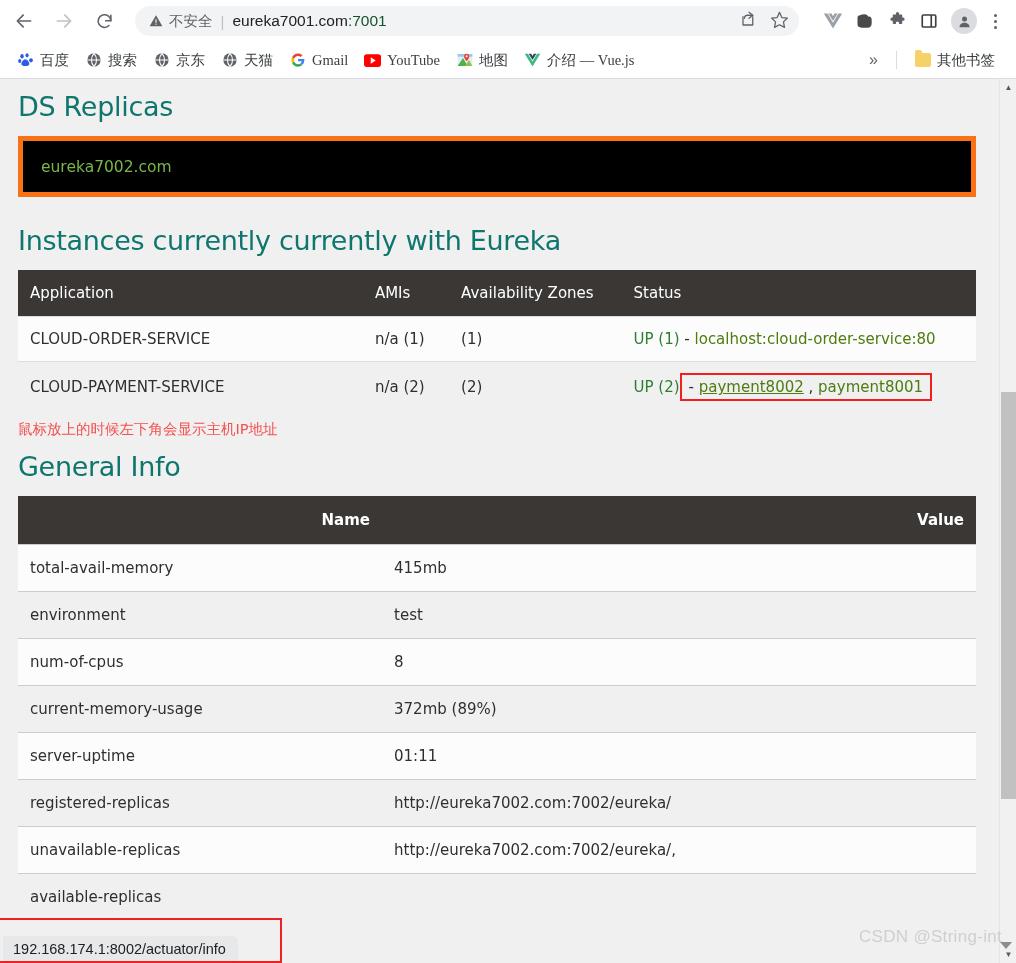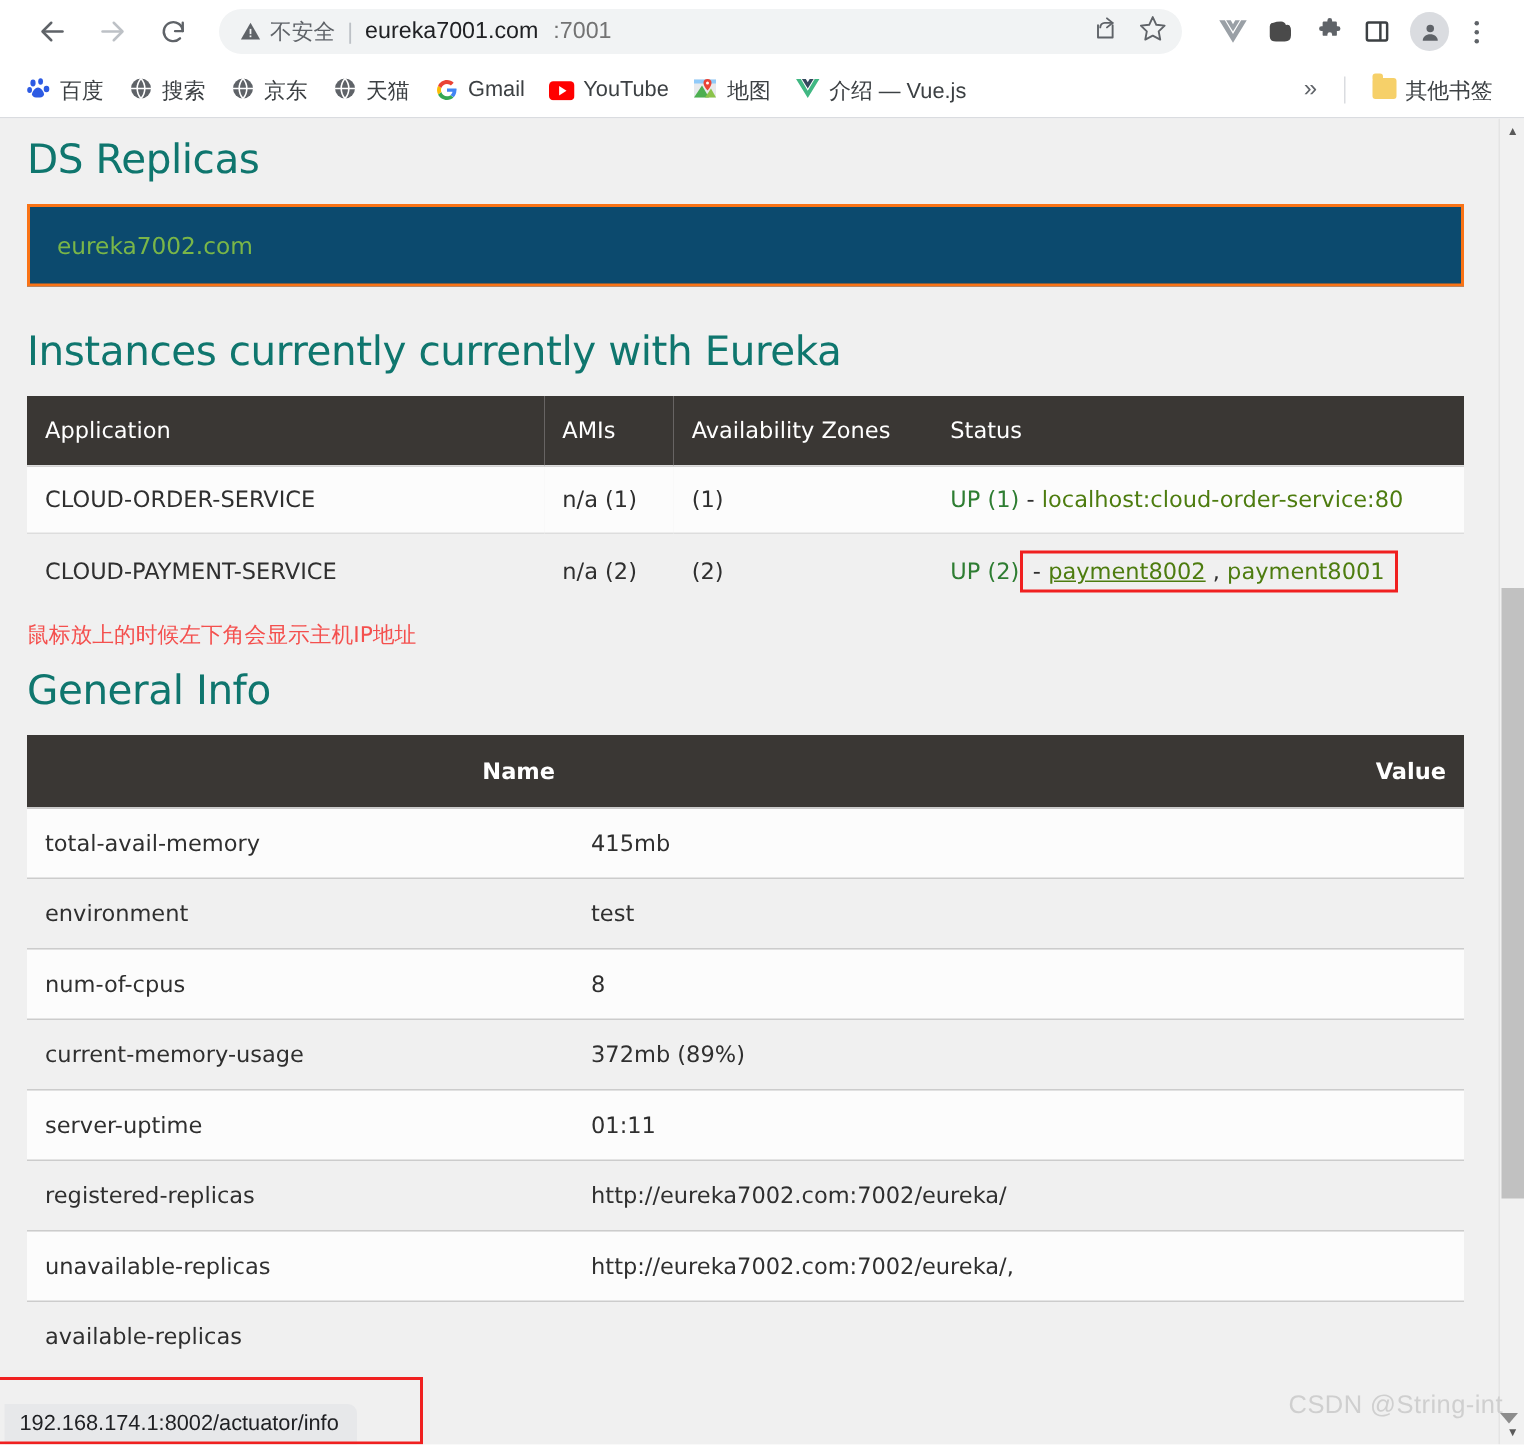--- a/index.html
+++ b/index.html
@@ -14,21 +14,21 @@
   
   .browser-chrome {
     width: 1016px;
     background: #ffffff;
     border-bottom: 1px solid #dadce0;
   }
   .toolbar {
     height: 42px;
     display: flex;
     align-items: center;
-    padding: 0 20px;
+    padding: 0 9px;
     gap: 10px;
   }
   .nav-btn {
     width: 30px; height: 30px;
     display: flex; align-items: center; justify-content: center;
     color: #5f6368;
     flex: 0 0 auto;
     border-radius: 50%;
   }
   .nav-btn.disabled { color: #bdc1c6; }
@@ -53,21 +53,21 @@
     color: #bdc1c6;
     margin: 0 8px;
     font-size: 15px;
   }
   .omnibox-url {
     font-size: 15.5px;
     color: #202124;
     white-space: nowrap;
     overflow: hidden;
   }
-  .omnibox-url .dim { color: #737373; margin-left: 10px; }
+  .omnibox-url .dim { color: #14532d; }
   .omnibox-actions { margin-left: auto; display: flex; align-items: center; gap: 12px; padding-left: 10px; }
   .ext-icons { display: flex; align-items: center; gap: 4px; padding-left: 4px; }
   .ext-icon {
     width: 28px; height: 28px;
     display: flex; align-items: center; justify-content: center;
   }
   .avatar-btn {
     width: 26px; height: 26px;
     border-radius: 50%;
     background: #dadce0;
@@ -87,24 +87,26 @@
     height: 36px;
     display: flex;
     align-items: center;
     padding: 0 10px;
     gap: 2px;
     font-size: 14.5px;
     color: #3c4043;
   }
   .bm {
     display: flex;
+    align-items: center;
     gap: 6px;
     padding: 4px 7px;
     border-radius: 4px;
     white-space: nowrap;
+    font-family: Liberation Serif, serif;
   }
   .bm-ico {
     width: 17px; height: 17px;
     display: flex; align-items: center; justify-content: center;
     flex: 0 0 17px;
   }
   .bm-label { font-size: 14.5px; }
   .bm-overflow {
     margin-left: auto;
     display: flex; align-items: center; gap: 10px;
@@ -144,22 +146,22 @@
     font-size: 27px;
     font-weight: 400;
     color: #0f766e;
     margin: 12px 0 14px 0;
     letter-spacing: -0.3px;
     font-family: "DejaVu Sans", sans-serif;
   }
   h1.section.big { font-size: 27px; }
 
   .replica-box {
-    background: #0c4a6e;
-    border: 2px solid #f97316;
+    background: #000000;
+    border: 5px solid #f97316;
     padding: 16px 18px;
     margin-bottom: 28px;
   }
   .replica-link {
     color: #7ab648;
     font-size: 15.5px;
     text-decoration: none;
   }
 
   table.eureka {

